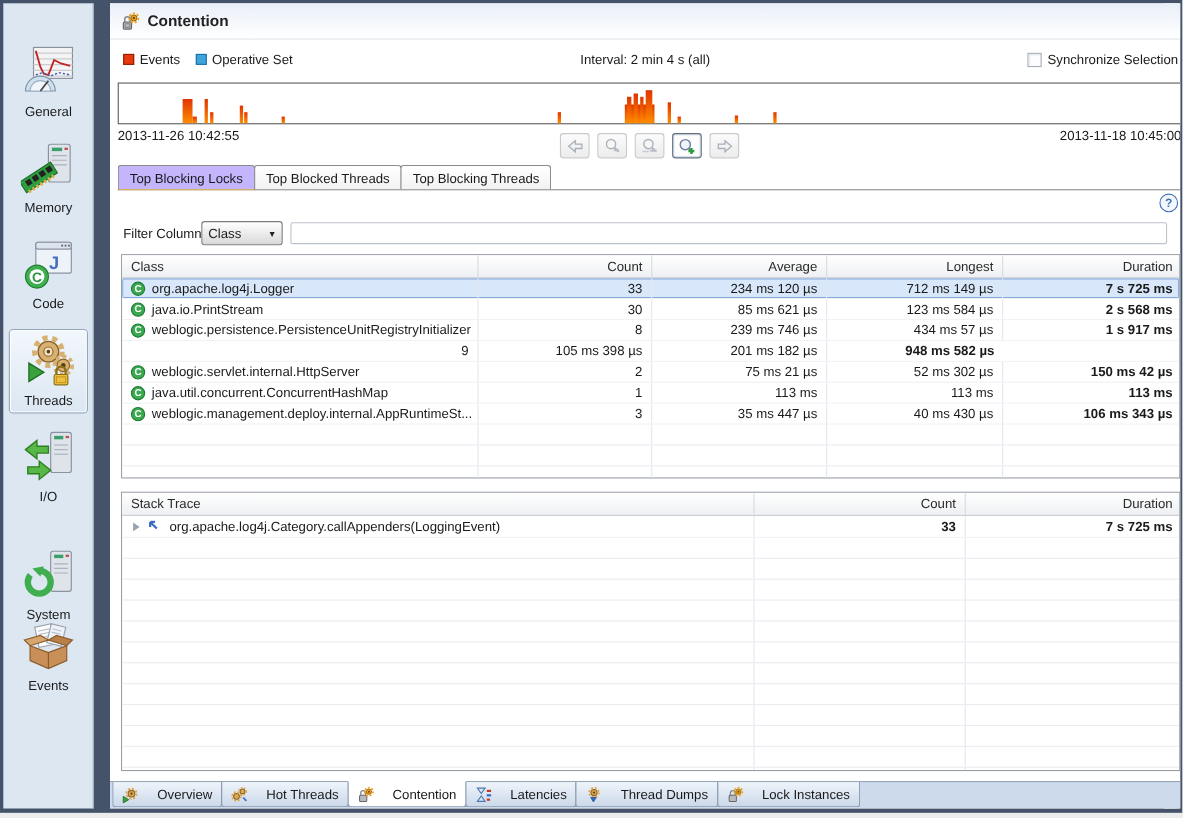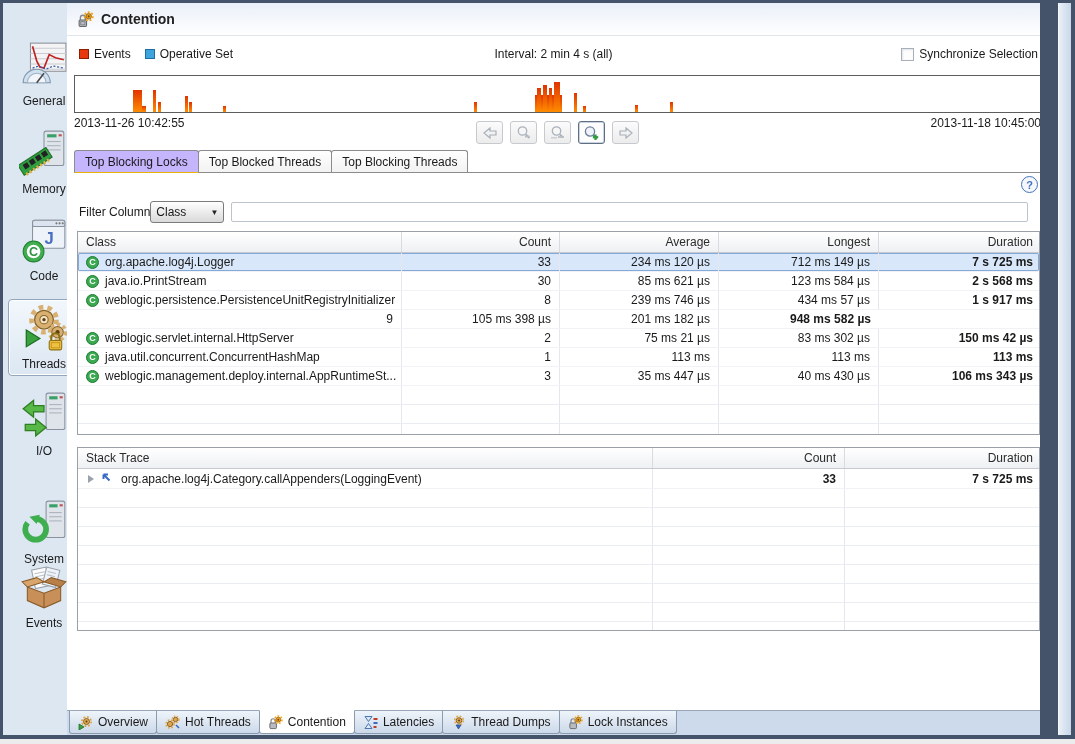--- a/index.html
+++ b/index.html
@@ -8,21 +8,21 @@
   .window { position:absolute; left:0; top:0; width:1075px; height:739px; background:#44536a; }
 
   
   .sidebar { position:absolute; left:3px; top:3px; width:82px; height:732px; background:#dde7f2; border-right:1px solid #b8c4d4; }
   .side-item { position:absolute; left:5px; width:72px; display:flex; flex-direction:column; align-items:center; padding:3px 0 4px; cursor:default; }
   .side-item .ic { width:50px; height:50px; margin-bottom:4px; }
   .side-item .lbl { font-size:12px; color:#1a1a1a; }
   .side-item.selected { border:1px solid #94a6bc; border-radius:4px; background:linear-gradient(#f2f7fc,#dce7f2); box-shadow:inset 0 0 0 1px #ffffff; }
 
   
-  .main { position:absolute; left:67px; top:3px; width:973px; height:732px; background:#ffffff; overflow:hidden; }
+  .main { position:absolute; left:100px; top:3px; width:973px; height:732px; background:#ffffff; overflow:hidden; }
   .right-gutter { position:absolute; right:4px; top:3px; width:13px; height:732px; background:linear-gradient(to right,#e9f0f8,#c9d7e8); border-left:1px solid #f5f8fb; }
 
   .titlebar { position:absolute; left:0; top:0; width:100%; height:33px; background:linear-gradient(#e9eff8,#ffffff); border-bottom:1px solid #e0e5ec; display:flex; align-items:center; padding-left:10px; }
   .titlebar .t { font-size:14px; font-weight:bold; color:#222; margin-left:7px; }
 
   .legend-row { position:absolute; left:0; top:40px; width:100%; height:22px; display:flex; align-items:center; padding:0 2px 0 12px; }
   .legend-item { display:flex; align-items:center; margin-right:14px; }
   .swatch { width:10px; height:10px; margin-right:5px; border:1px solid; }
   .sw-events { background:#e8380d; border-color:#8f1f00; }
   .sw-opset { background:#3fa3dc; border-color:#1d6ea6; }
@@ -48,42 +48,42 @@
   .filter-row { position:absolute; left:12px; top:197px; width:949px; height:24px; display:flex; align-items:center; }
   .filter-label { }
   .dropdown { width:74px; height:22px; border:1px solid #7b7b7b; border-radius:3px; background:linear-gradient(#ffffff,#d9d9d9); display:flex; align-items:center; padding:0 5px; margin-right:7px; }
   .dropdown .dtext { flex:1; }
   .dropdown .arr { font-size:8px; color:#222; }
   .filter-input { flex:1; height:20px; border:1px solid #bcc3cc; border-radius:2px; padding:0 4px; font-family:"Liberation Sans", sans-serif; font-size:12px; }
 
   
   .tbl { position:absolute; left:10px; width:963px; border:1px solid #9aa0a8; background:#fff; overflow:hidden; }
   .tbl1 { top:228px; height:204px; }
-  .tbl2 { top:444px; height:184px; }
+  .tbl2 { top:444px; height:254px; }
   .thead { display:grid; height:21px; background:linear-gradient(#ffffff,#eef0f3); border-bottom:1px solid #c6c9cf; }
   .tbl1 .thead, .tbl1 .trow { grid-template-columns:324px 158px 159px 160px 162px; }
   .tbl2 .thead, .tbl2 .trow { grid-template-columns:575px 192px 196px; }
   .th { display:flex; align-items:center; padding:0 8px; border-right:1px solid #d8dbe0; color:#2a2a2a; }
   .th:last-child { border-right:none; }
   .th.num { justify-content:flex-end; }
   .trow { display:grid; height:19px; border-bottom:1px solid #f0f2f5; }
   .trow.strow { height:20px; }
   .trow.empty { border-bottom:1px solid #e9ecf1; }
   .td { display:flex; align-items:center; padding:0 8px; border-right:1px solid #e4e7ee; overflow:hidden; white-space:nowrap; }
   .td:last-child { border-right:none; }
   .td.num { justify-content:flex-end; }
   .td.bold { font-weight:bold; }
   .trow.selected { background:#d8e7fa; box-shadow:inset 0 0 0 1px #84a8d8; border-radius:2px; }
   .cicon { width:13px; height:13px; min-width:13px; border-radius:50%; background:#3aa94f; border:1px solid #1d7a33; color:#fff; font-size:9px; font-weight:bold; display:inline-flex; align-items:center; justify-content:center; margin-right:6px; }
   .cicon::before { content:"C"; }
   .expand-tri { width:0; height:0; border-top:4px solid transparent; border-bottom:4px solid transparent; border-left:6px solid #9aa2ab; margin:0 8px 0 2px; }
 
   
   .bottombar { position:absolute; left:0; bottom:0; width:100%; height:25px; background:#cddaeb; border-top:1px solid #98a6b8; display:flex; align-items:stretch; padding-left:2px; }
-  .btab { display:flex; align-items:center; gap:5px; padding:0 8px; border:1px solid #8a9bb0; border-top:none; border-radius:0 0 3px 3px; background:linear-gradient(#eef4fa,#ccd9ea); margin-right:-1px; height:23px; }
+  .btab { display:flex; align-items:center; gap:17px; padding:0 8px; border:1px solid #8a9bb0; border-top:none; border-radius:0 0 3px 3px; background:linear-gradient(#eef4fa,#ccd9ea); margin-right:-1px; height:23px; }
   .btab.active { background:#ffffff; border-top:1px solid #ffffff; margin-top:-1px; height:24px; z-index:2; position:relative; }
 
   .bottom-strip { position:absolute; left:0; top:739px; width:1075px; height:5px; background:#ececec; }
   svg { display:block; }
 </style>
 </head>
 <body>
 
 <div class="screen">
   <div class="window">
@@ -409,21 +409,21 @@
           <span class="td num">201 ms 182 µs</span>
           <span class="td num bold">948 ms 582 µs</span>
         </div>
         <div class="trow">
           <span class="td">
               <span class="cicon"></span>
               <span>weblogic.servlet.internal.HttpServer</span>
             </span>
           <span class="td num">2</span>
           <span class="td num">75 ms 21 µs</span>
-          <span class="td num">83 ms 302 µs</span>
+          <span class="td num">52 ms 302 µs</span>
           <span class="td num bold">150 ms 42 µs</span>
         </div>
         <div class="trow">
           <span class="td">
               <span class="cicon"></span>
               <span>java.util.concurrent.ConcurrentHashMap</span>
             </span>
           <span class="td num">1</span>
           <span class="td num">113 ms</span>
           <span class="td num">113 ms</span>

